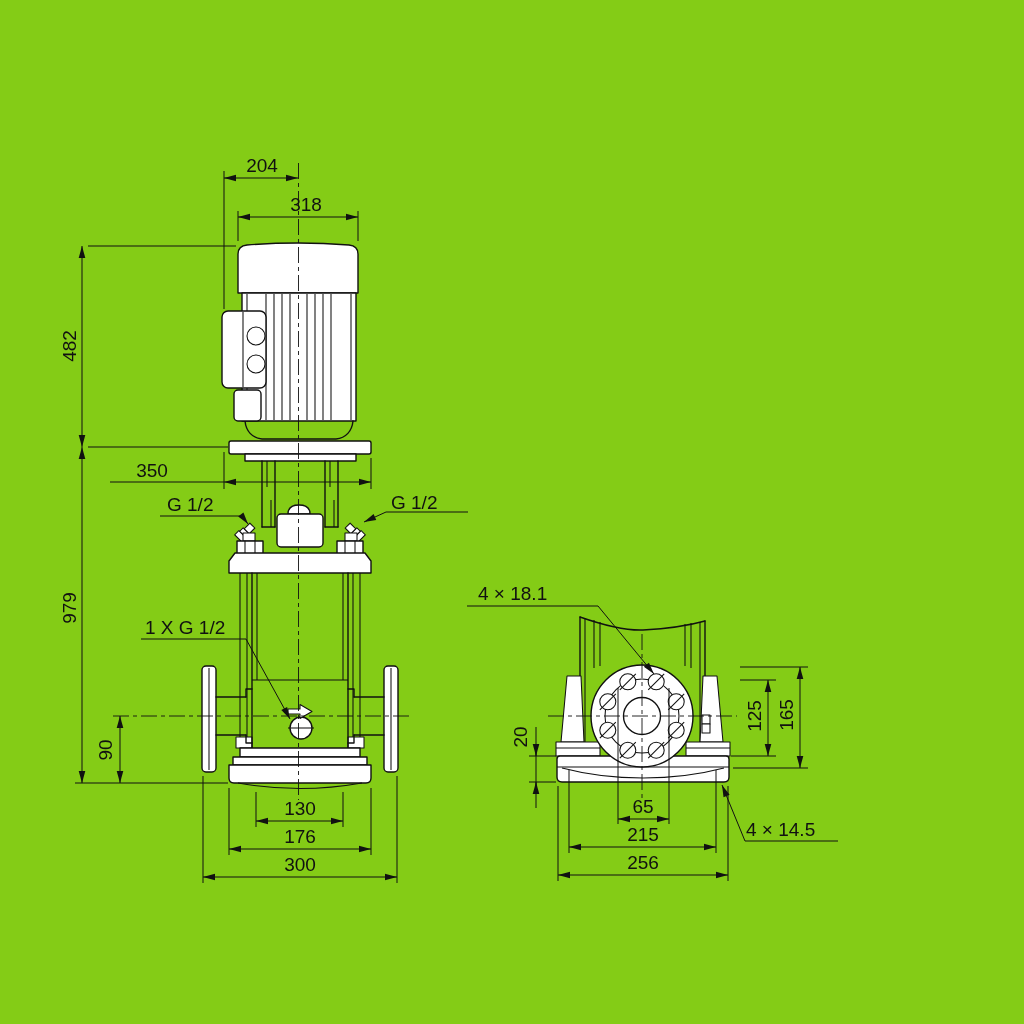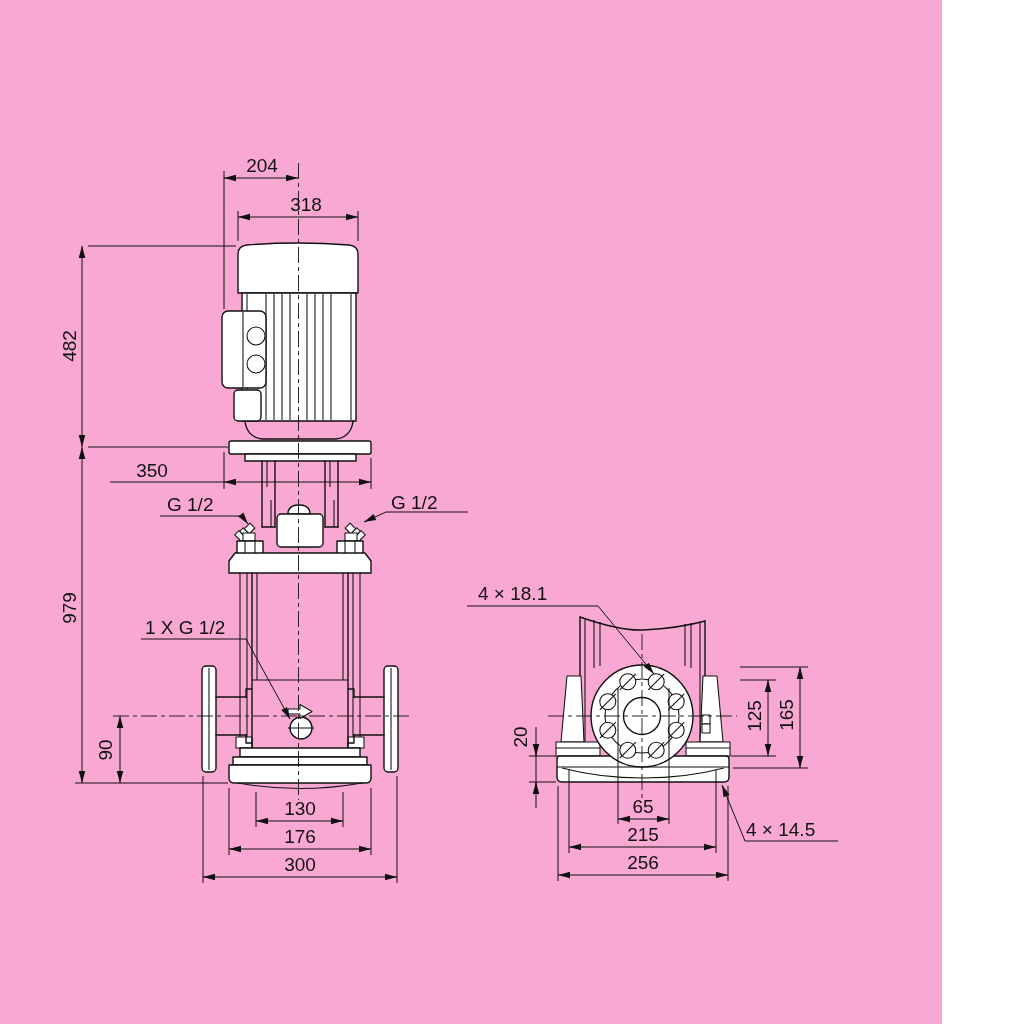--- a/index.html
+++ b/index.html
@@ -1,16 +1,16 @@
 <!DOCTYPE html>
 <html><head>
 <meta charset="utf-8">
 <style>
   html,body{margin:0;padding:0;background:#fff;}
-  .page{width:942px;height:1024px;background:#f9a8d4;position:relative;overflow:hidden;}
+  .page{width:1024px;height:1024px;background:#84cc16;position:relative;overflow:hidden;}
   svg{display:block;}
   .ol{stroke:#111;stroke-width:1.4;fill:none;stroke-linejoin:round;stroke-linecap:round;}
   .ol2{stroke:#111;stroke-width:1.05;fill:none;stroke-linejoin:round;}
   .wf{fill:#fff;}
   .dim{stroke:#111;stroke-width:1;fill:none;}
   .cl{stroke:#111;stroke-width:0.9;fill:none;stroke-dasharray:16 4 4 4;}
   .dash{stroke:#111;stroke-width:1;fill:none;stroke-dasharray:5 3;}
   text{font-family:"Liberation Sans","DejaVu Sans",sans-serif;font-size:19px;fill:#111;}
 </style>
 </head>

